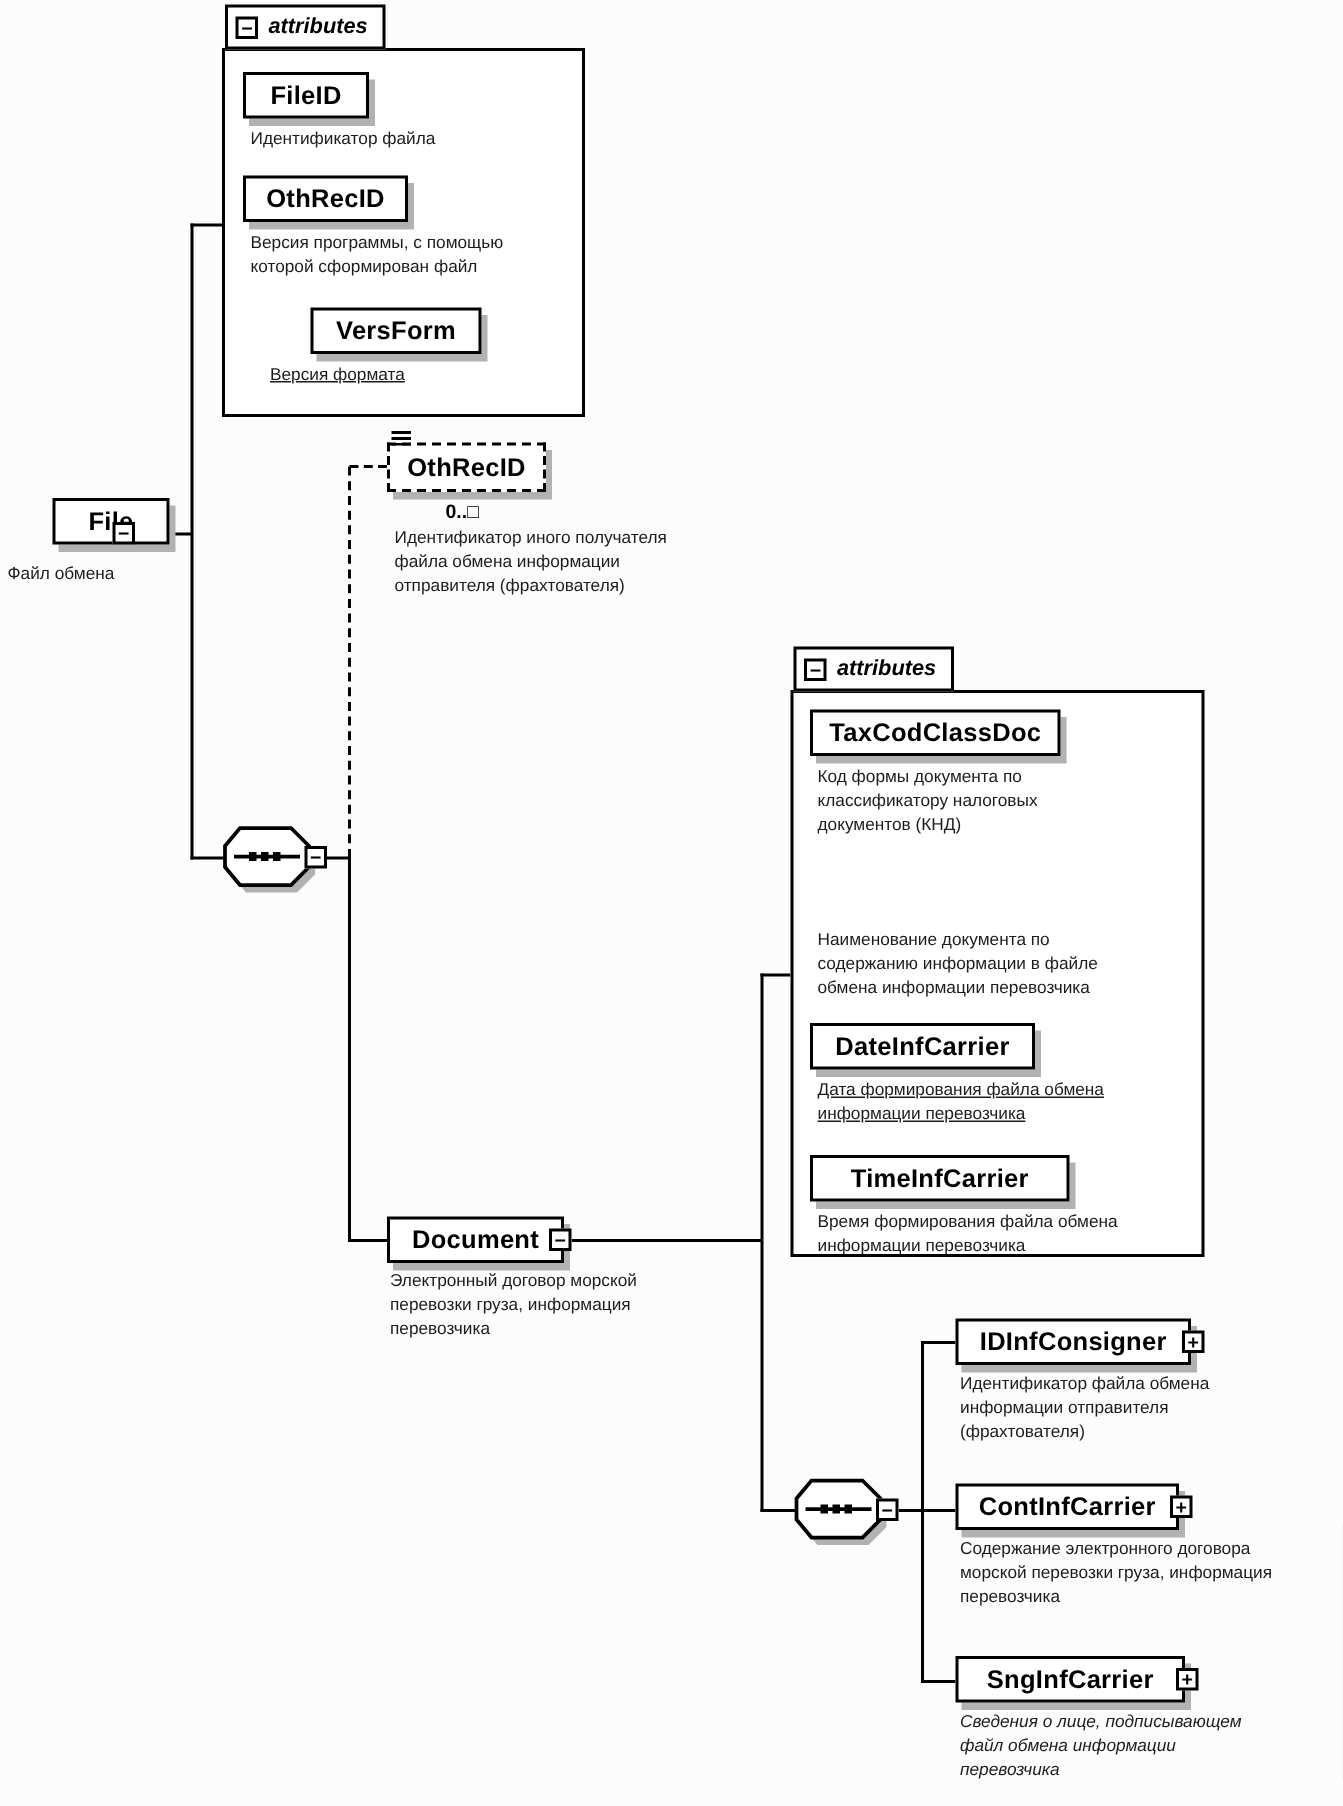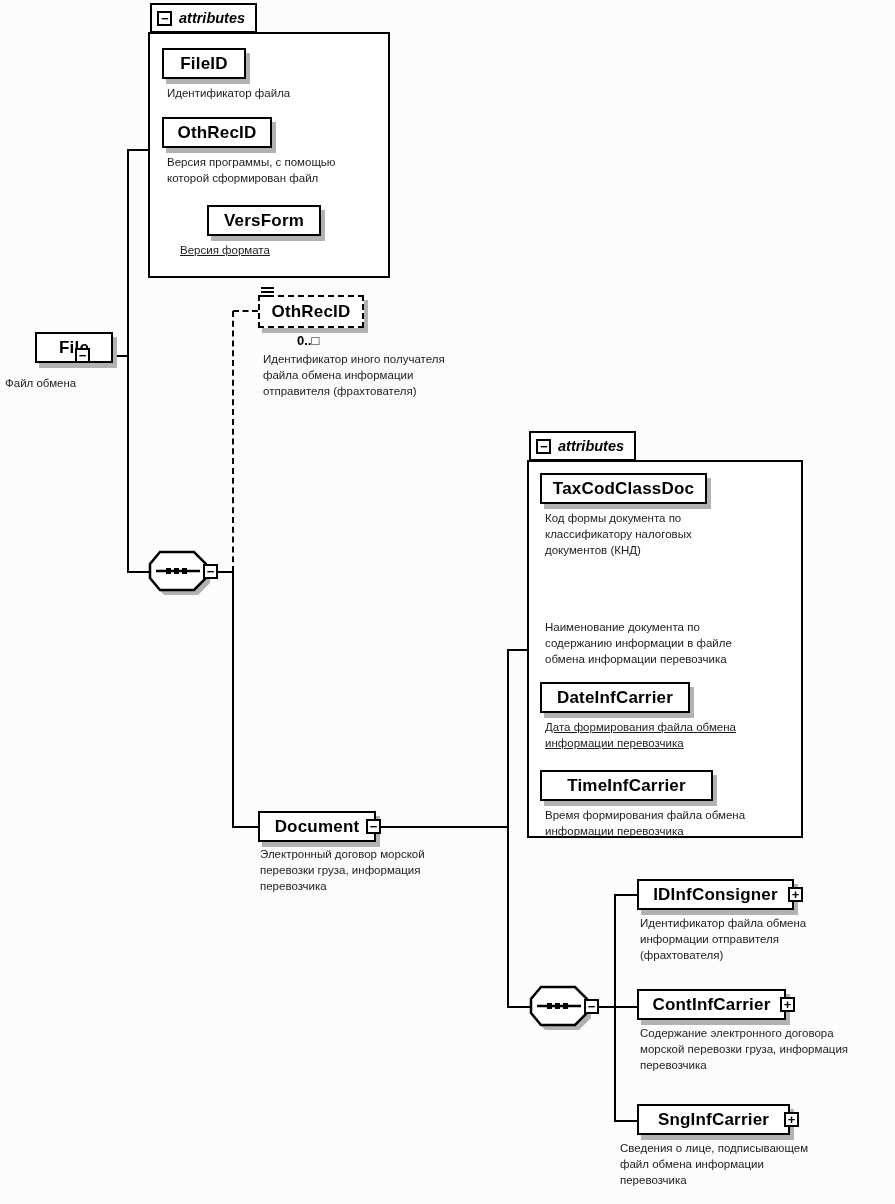--- a/index.html
+++ b/index.html
@@ -167,15 +167,15 @@
   <div class="ebox" style="left:637px; top:879px; width:157px;">IDInfConsigner</div>
   <div class="pm" style="left:788px; top:887px;">+</div>
   <div class="note" style="left:640px; top:916px; width:190px;">Идентификатор файла обмена информации отправителя (фрахтователя)</div>
 
   <div class="ebox" style="left:637px; top:989px; width:149px;">ContInfCarrier</div>
   <div class="pm" style="left:780px; top:997px;">+</div>
   <div class="note" style="left:640px; top:1026px; width:212px;">Содержание электронного договора морской перевозки груза, информация перевозчика</div>
 
   <div class="ebox" style="left:637px; top:1104px; width:153px;">SngInfCarrier</div>
   <div class="pm" style="left:784px; top:1112px;">+</div>
-  <div class="note" style="left:620px; top:1141px; width:205px;">Сведения о лице, подписывающем файл обмена информации перевозчика</div>
+  <div class="note" style="left:640px; top:1141px; width:205px;font-style:italic;">Сведения о лице, подписывающем файл обмена информации перевозчика</div>
 
 </div>
 
 </body></html>

